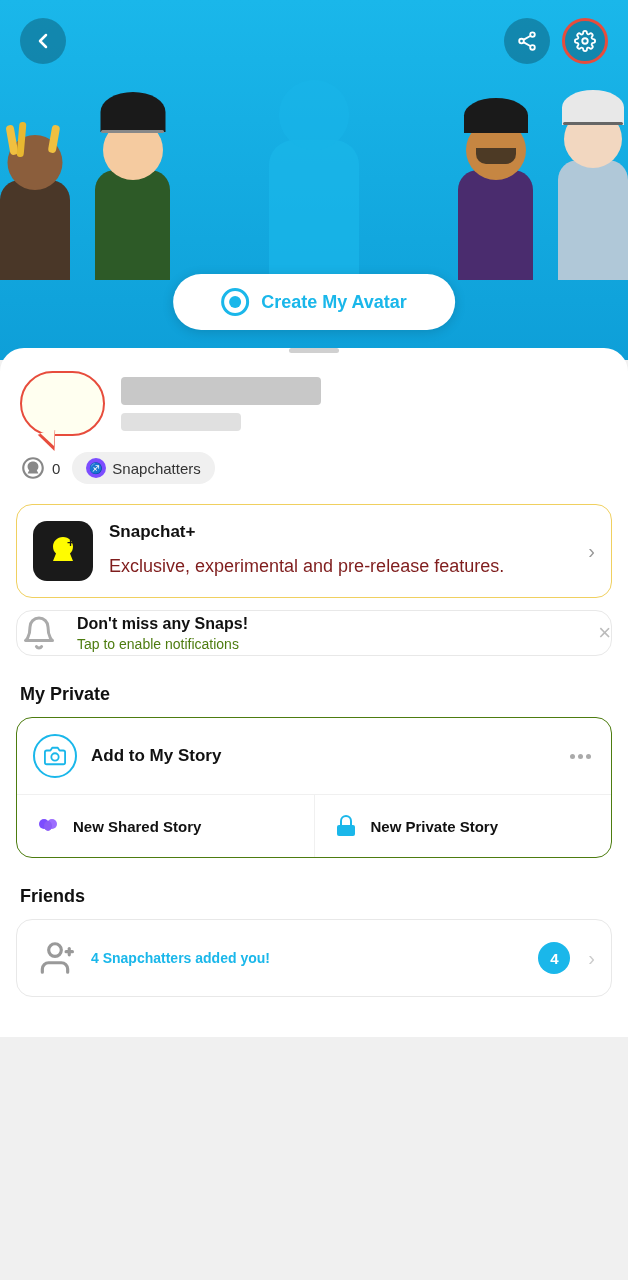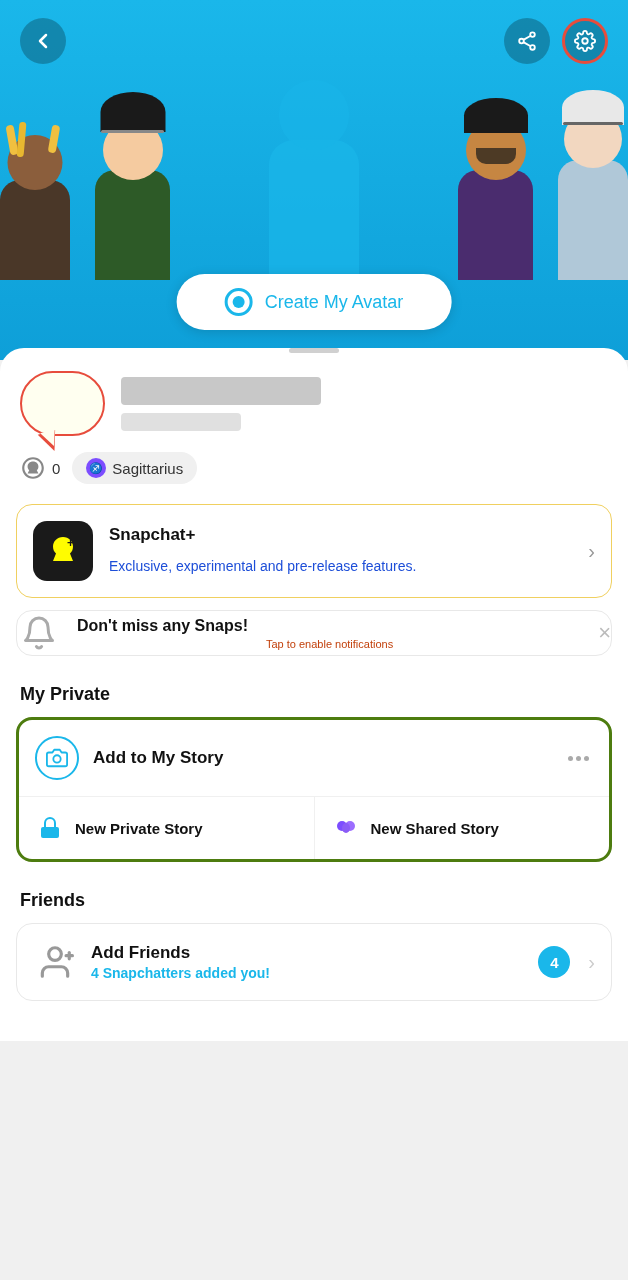--- a/index.html
+++ b/index.html
@@ -93,21 +93,21 @@
     .create-avatar-btn .cam-icon::after {
       content: '';
       width: 12px;
       height: 12px;
       background: #1ab7ea;
       border-radius: 50%;
     }
     .create-avatar-label {
       color: #1ab7ea;
       font-size: 18px;
-      font-weight: 400;
+      font-weight: 700;
     }
 
     
     .content-sheet {
       background: white;
       border-radius: 24px 24px 0 0;
       margin-top: -24px;
       position: relative;
       z-index: 5;
       padding-bottom: 20px;
@@ -249,22 +249,22 @@
     .snap-plus-text {
       flex: 1;
     }
     .snap-plus-title {
       font-size: 17px;
       font-weight: 700;
       color: #111;
       margin-bottom: 12px;
     }
     .snap-plus-sub {
-      font-size: 14px;
-      color: #1d4ed8;
+      font-size: 18px;
+      color: #7f1d1d;
       line-height: 1.4;
     }
     .snap-plus-arrow {
       color: #999;
       font-size: 20px;
       font-weight: 300;
     }
 
     
     .notif-card {
@@ -288,43 +288,42 @@
     .notif-text {
       flex: 1;
     }
     .notif-title {
       font-size: 16px;
       font-weight: 700;
       color: #111;
       margin-bottom: 3px;
     }
     .notif-sub {
-      font-size: 11px;
-      color: #c2410c;
-      text-align: center;
+      font-size: 14px;
+      color: #4d7c0f;
     }
     .notif-close {
       color: #bbb;
       font-size: 22px;
       cursor: pointer;
     }
 
     
     .section-header {
       padding: 8px 20px 12px;
       font-size: 18px;
       font-weight: 800;
       color: #111;
     }
 
     
     .stories-card {
       margin: 0 16px 20px;
       background: white;
-      border: 3px solid #4d7c0f;
+      border: 1px solid #4d7c0f;
       border-radius: 16px;
       overflow: hidden;
     }
     .add-story-row {
       display: flex;
       align-items: center;
       padding: 16px;
       gap: 14px;
       border-bottom: 1px solid #f0f0f0;
     }
@@ -566,21 +565,21 @@
   <div class="badges-row">
     <div class="badge-snap">
       <svg class="snap-icon" width="26" height="26" viewBox="0 0 24 24" fill="none">
         <path d="M12 2C6.48 2 2 6.48 2 12s4.48 10 10 10 10-4.48 10-10S17.52 2 12 2zm0 18c-4.41 0-8-3.59-8-8s3.59-8 8-8 8 3.59 8 8-3.59 8-8 8z" fill="#888"></path>
         <path d="M12 6C9 6 7 8 7 10.5c0 1.5.5 2.5 1.5 3.5L7 17h10l-1.5-3c1-.9 1.5-2 1.5-3.5C17 8 15 6 12 6z" fill="#888"></path>
       </svg>
       <span>0</span>
     </div>
     <div class="badge-zodiac">
       <div class="zodiac-icon">♐</div>
-      <span>Sagittarius</span>
+      <span>Snapchatters</span>
     </div>
   </div>
 
   <div class="snapchat-plus-card">
     <div class="snap-plus-icon">
       <svg width="36" height="36" viewBox="0 0 36 36" fill="none">
         <path d="M18 4C12 4 8 8.5 8 13.5c0 3 1 5 3 7L8 28H28L25 20.5c2-2 3-4 3-7C28 8.5 24 4 18 4z" fill="#FFFC00"></path>
         <text x="22" y="14" fill="#1a1a1a" font-size="12" font-weight="900">+</text>
       </svg>
     </div>
@@ -618,57 +617,56 @@
       </div>
       <span class="add-story-label">Add to My Story</span>
       <div class="more-dots">
         <div class="dot"></div>
         <div class="dot"></div>
         <div class="dot"></div>
       </div>
     </div>
 
     <div class="story-sub-row">
-      <div class="story-sub-item">
-        <div class="lock-icon-wrap">
-          <svg width="24" height="24" viewBox="0 0 24 24" fill="none">
-            <rect x="3" y="11" width="18" height="11" rx="2" ry="2" fill="#1ab7ea"></rect>
-            <path d="M7 11V7a5 5 0 0 1 10 0v4" stroke="#1ab7ea" stroke-width="2" stroke-linecap="round" stroke-linejoin="round"></path>
-          </svg>
-        </div>
-        <span class="story-sub-label">New Private Story</span>
-      </div>
       <div class="story-sub-item">
         <div class="shared-icon-wrap">
           <svg width="28" height="24" viewBox="0 0 28 24" fill="none">
             <circle cx="10" cy="10" r="5" fill="#7c4dff"></circle>
             <circle cx="18" cy="10" r="5" fill="#9c6dff"></circle>
             <path d="M4 22c0-3.31 2.69-6 6-6h8c3.31 0 6 2.69 6 6" stroke="#7c4dff" stroke-width="0"></path>
             <ellipse cx="14" cy="12" rx="4" ry="5" fill="#8b5cf6"></ellipse>
           </svg>
         </div>
         <span class="story-sub-label">New Shared Story</span>
       </div>
+      <div class="story-sub-item">
+        <div class="lock-icon-wrap">
+          <svg width="24" height="24" viewBox="0 0 24 24" fill="none">
+            <rect x="3" y="11" width="18" height="11" rx="2" ry="2" fill="#1ab7ea"></rect>
+            <path d="M7 11V7a5 5 0 0 1 10 0v4" stroke="#1ab7ea" stroke-width="2" stroke-linecap="round" stroke-linejoin="round"></path>
+          </svg>
+        </div>
+        <span class="story-sub-label">New Private Story</span>
+      </div>
     </div>
   </div>
 
   <div class="section-header">Friends</div>
 
   <div class="friends-card">
     <div class="add-friends-row">
       <div class="add-friends-icon">
         <svg width="38" height="38" viewBox="0 0 24 24" fill="none">
           <path d="M20 21v-2a4 4 0 0 0-4-4H8a4 4 0 0 0-4 4v2" stroke="#999" stroke-width="2" stroke-linecap="round" stroke-linejoin="round"></path>
           <circle cx="12" cy="7" r="4" stroke="#999" stroke-width="2" stroke-linecap="round" stroke-linejoin="round"></circle>
           <line x1="19" y1="8" x2="23" y2="8" stroke="#999" stroke-width="2" stroke-linecap="round"></line>
           <line x1="21" y1="6" x2="21" y2="10" stroke="#999" stroke-width="2" stroke-linecap="round"></line>
         </svg>
       </div>
       <div class="add-friends-text">
-        <div class="add-friends-title">Add Friends</div>
         <div class="add-friends-sub">4 Snapchatters added you!</div>
       </div>
       <div class="badge-count">4</div>
       <div class="arrow-right">›</div>
     </div>
   </div>
 
 </div>
 
 </body></html>

